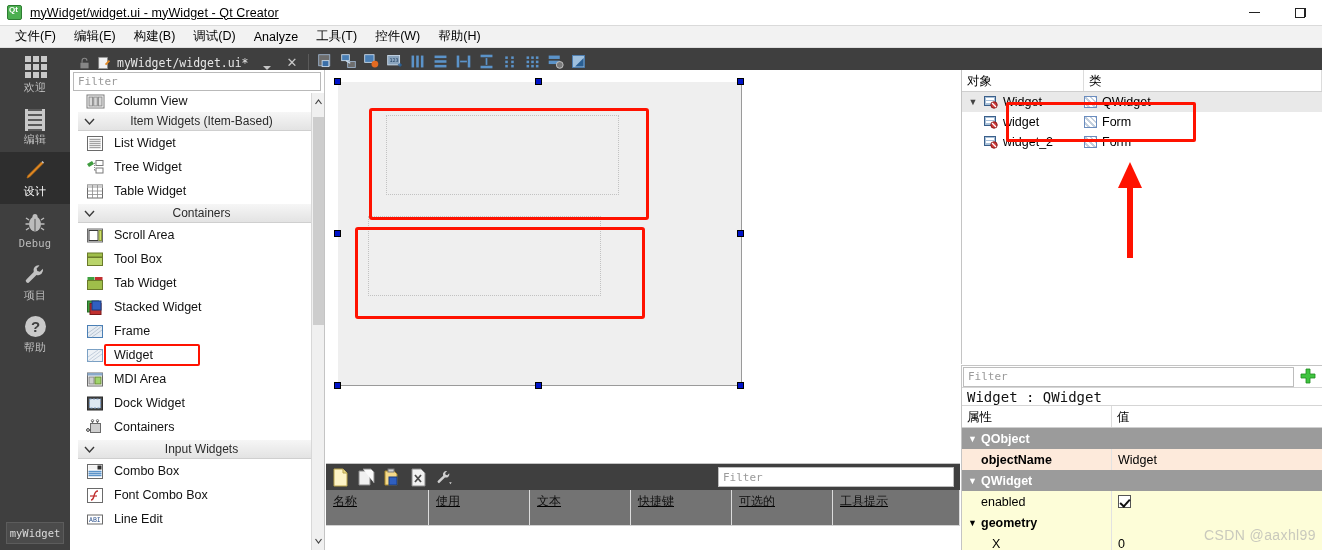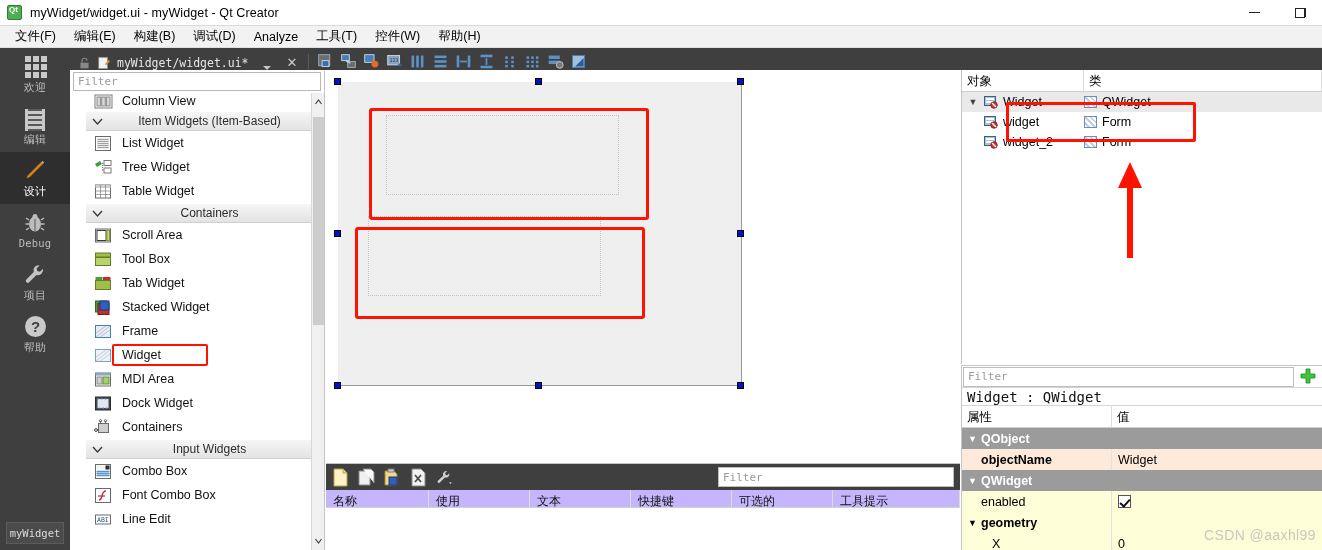--- a/index.html
+++ b/index.html
@@ -20,21 +20,21 @@
   .app-icon {
     width:15px; height:15px; margin-left:7px; margin-right:8px;
     background:#4caf50; border:1px solid #2e7d32; border-radius:2px;
     position:relative; flex:none;
   }
   .app-icon::after{
     content:"Qt"; position:absolute; left:1px; top:-1px;
     font-size:8px; color:#fff; font-weight:bold;
     font-family:"Liberation Sans",sans-serif;
   }
-  .title-text { font-size:12.5px; color:#000; letter-spacing:.1px; }
+  .title-text { font-size:12.5px; color:#000; letter-spacing:.1px;text-decoration:underline; }
   .win-btns { margin-left:auto; display:flex; height:26px; }
   .win-btn {
     width:45px; height:26px; display:flex; align-items:center; justify-content:center;
     color:#222;
   }
   .glyph-min { width:11px; height:1px; background:#222; }
   .glyph-max { width:10px; height:10px; position:relative; }
   .glyph-max::before{
     content:""; position:absolute; left:0; bottom:0; width:8px; height:8px;
     border:1px solid #222;
@@ -110,21 +110,21 @@
     position:absolute; left:70px; top:70px; width:255px; height:480px;
     background:#ffffff; border-right:1px solid #c4c4c4;
     overflow:hidden;
   }
   .wb-filter{
     height:19px; border:1px solid #b9b9b9; margin:2px 3px 0 3px; background:#fff;
     display:flex; align-items:center; padding-left:4px;
     font-family:"DejaVu Sans Mono","Liberation Mono",monospace;
     font-size:11px; color:#9a9a9a;
   }
-  .wb-list{ position:absolute; left:16px; top:23px; width:255px; height:457px; overflow:hidden; }
+  .wb-list{ position:absolute; left:8px; top:23px; width:255px; height:457px; overflow:hidden; }
   .wb-cat{
     height:20px; display:flex; align-items:center;
     background:linear-gradient(#f6f6f6,#e3e3e3);
     border-top:1px solid #ffffff; border-bottom:1px solid #cfcfcf;
     font-size:12px; color:#2b2b2b; font-weight:600; position:relative;
   }
   .wb-cat .chev{ position:absolute; left:6px; top:5px; }
   .wb-cat span.t{ width:100%; text-align:center; padding-right:8px; font-weight:500; }
   .wb-item{ height:24px; display:flex; align-items:center; padding-left:8px; gap:9px; }
   .wb-item .lbl{ font-size:12.5px; color:#111; }
@@ -176,21 +176,21 @@
   }
   .ae-ico{ width:17px; height:19px; position:relative; }
   .ae-filter{
     position:absolute; left:392px; top:3px; width:236px; height:20px;
     background:#ffffff; border:1px solid #bdbdbd;
     display:flex; align-items:center; padding-left:4px;
     font-family:"DejaVu Sans Mono","Liberation Mono",monospace;
     font-size:11px; color:#9a9a9a;
   }
   .ae-head{
-    height:18px; display:flex; border-bottom:1px solid #d2d2d2; background:#c4b5fd;
+    height:36px; display:flex; border-bottom:1px solid #d2d2d2; background:#737373;text-decoration:underline;
   }
   .ae-head div{
     font-size:12px; color:#111; padding-left:7px; line-height:22px;
     border-right:1px solid #dcdcdc; overflow:hidden; white-space:nowrap;
   }
 
   
   .object-inspector{
     position:absolute; left:961px; top:70px; width:361px; height:294px;
     background:#ffffff; border-left:1px solid #c4c4c4;

